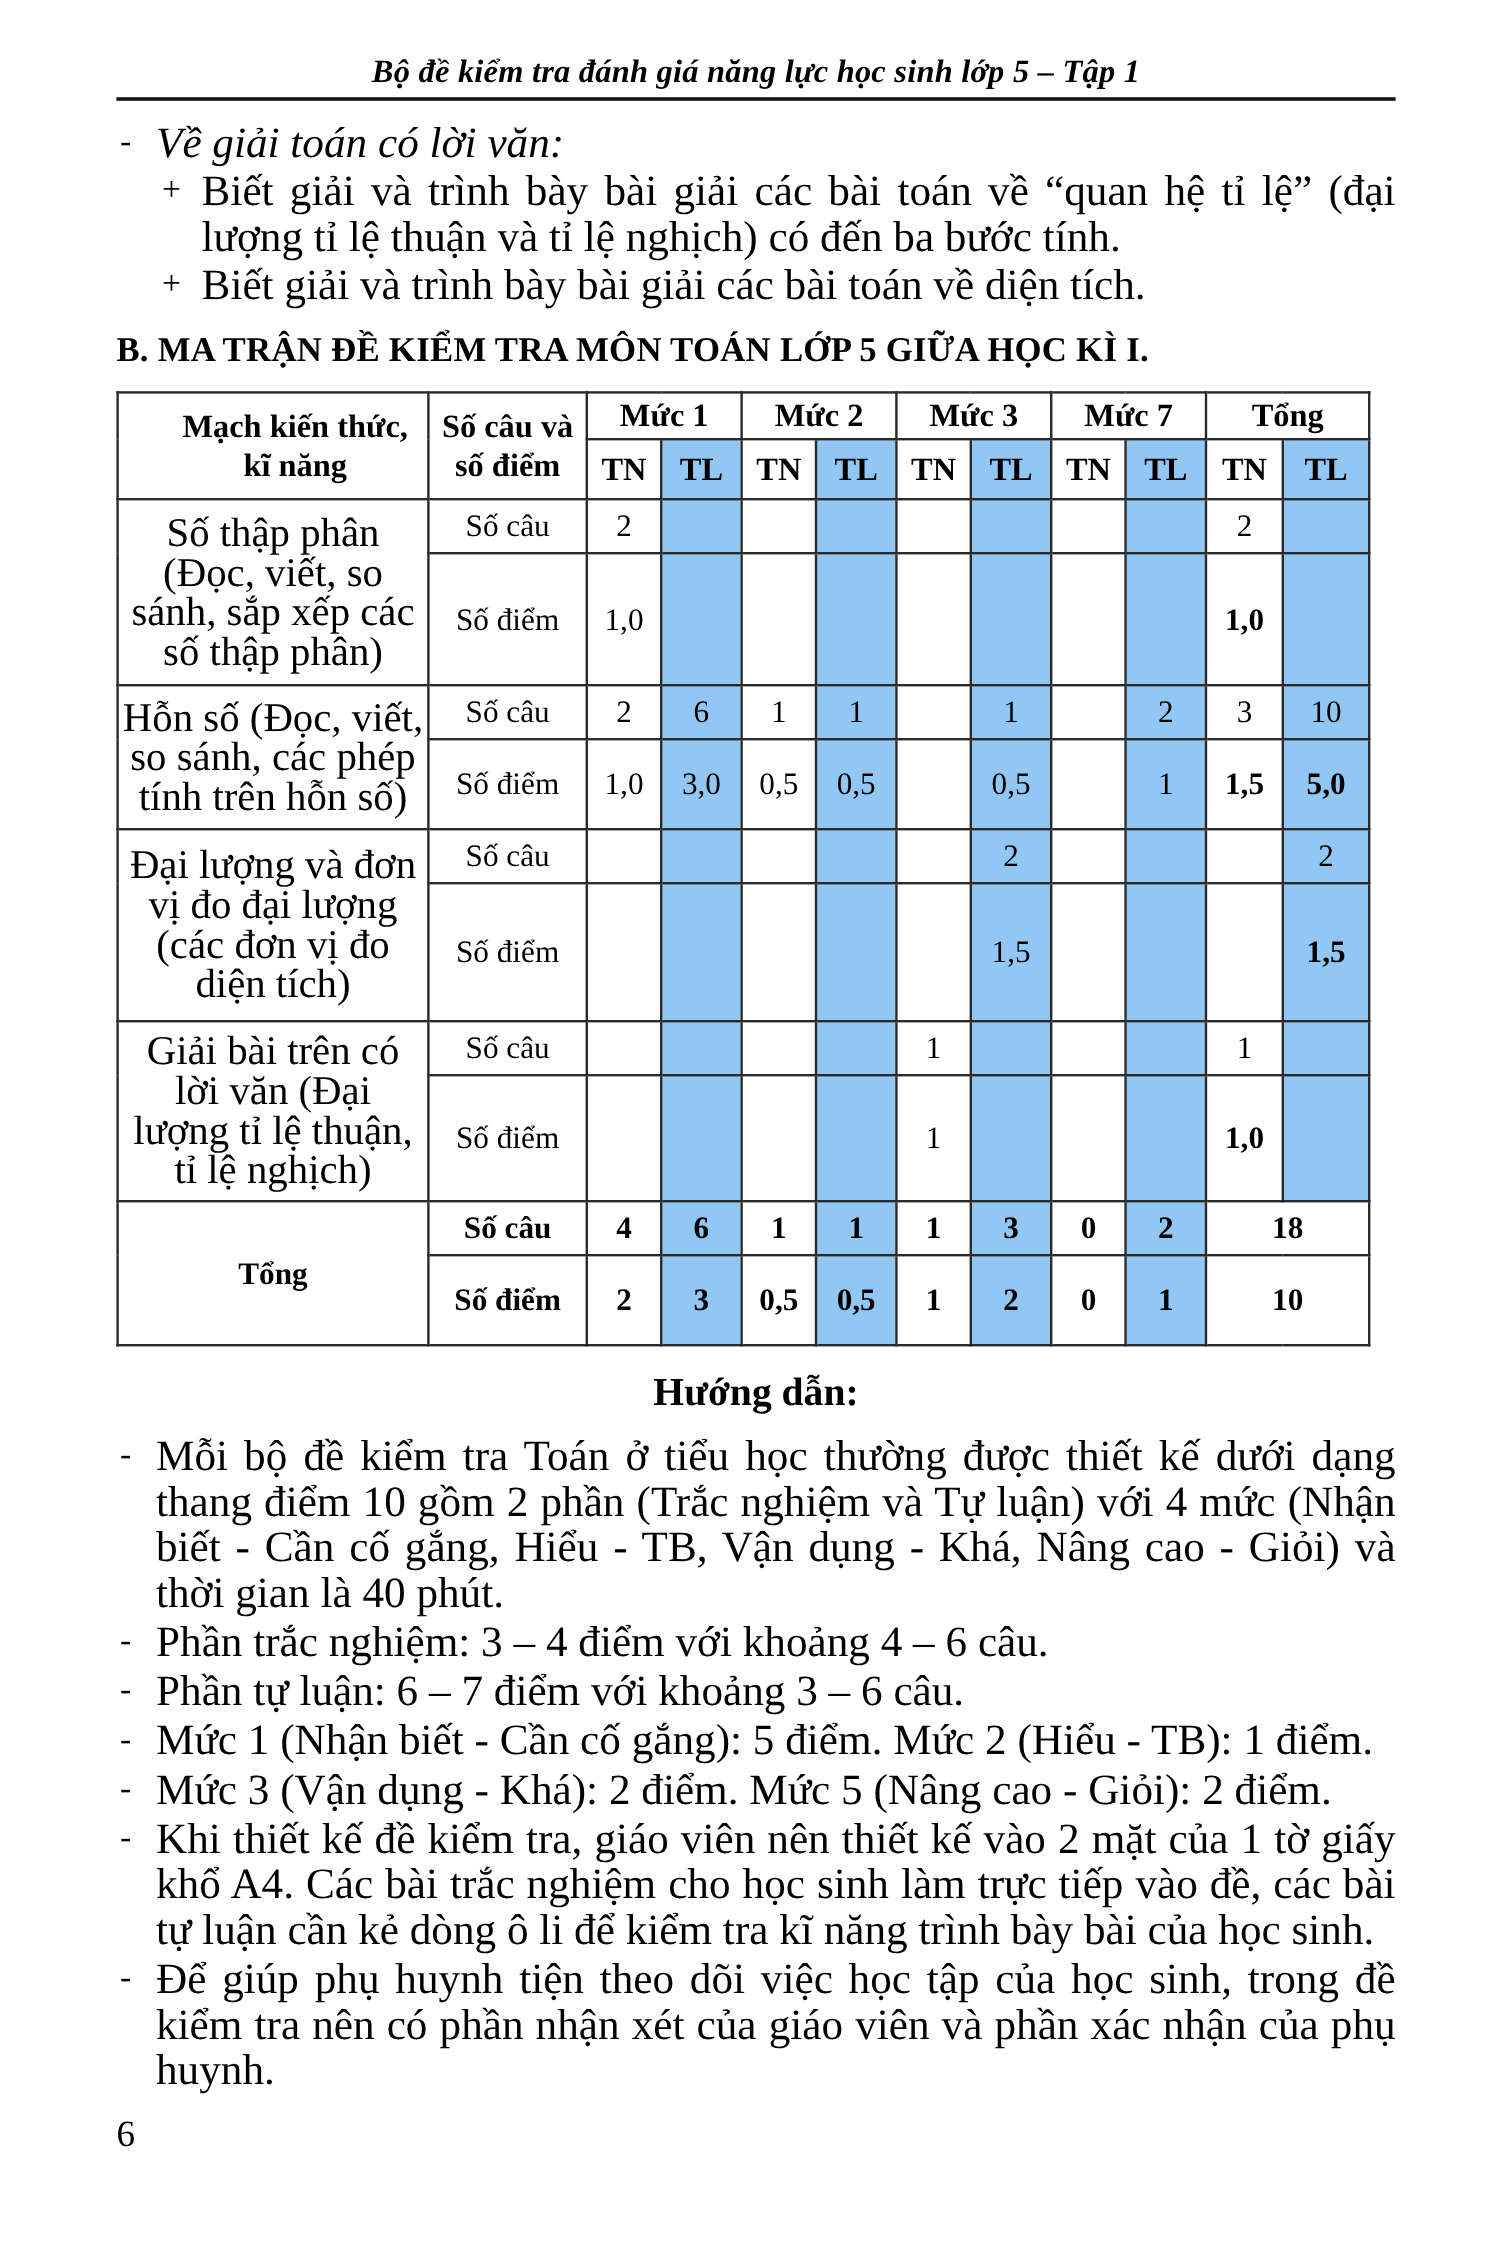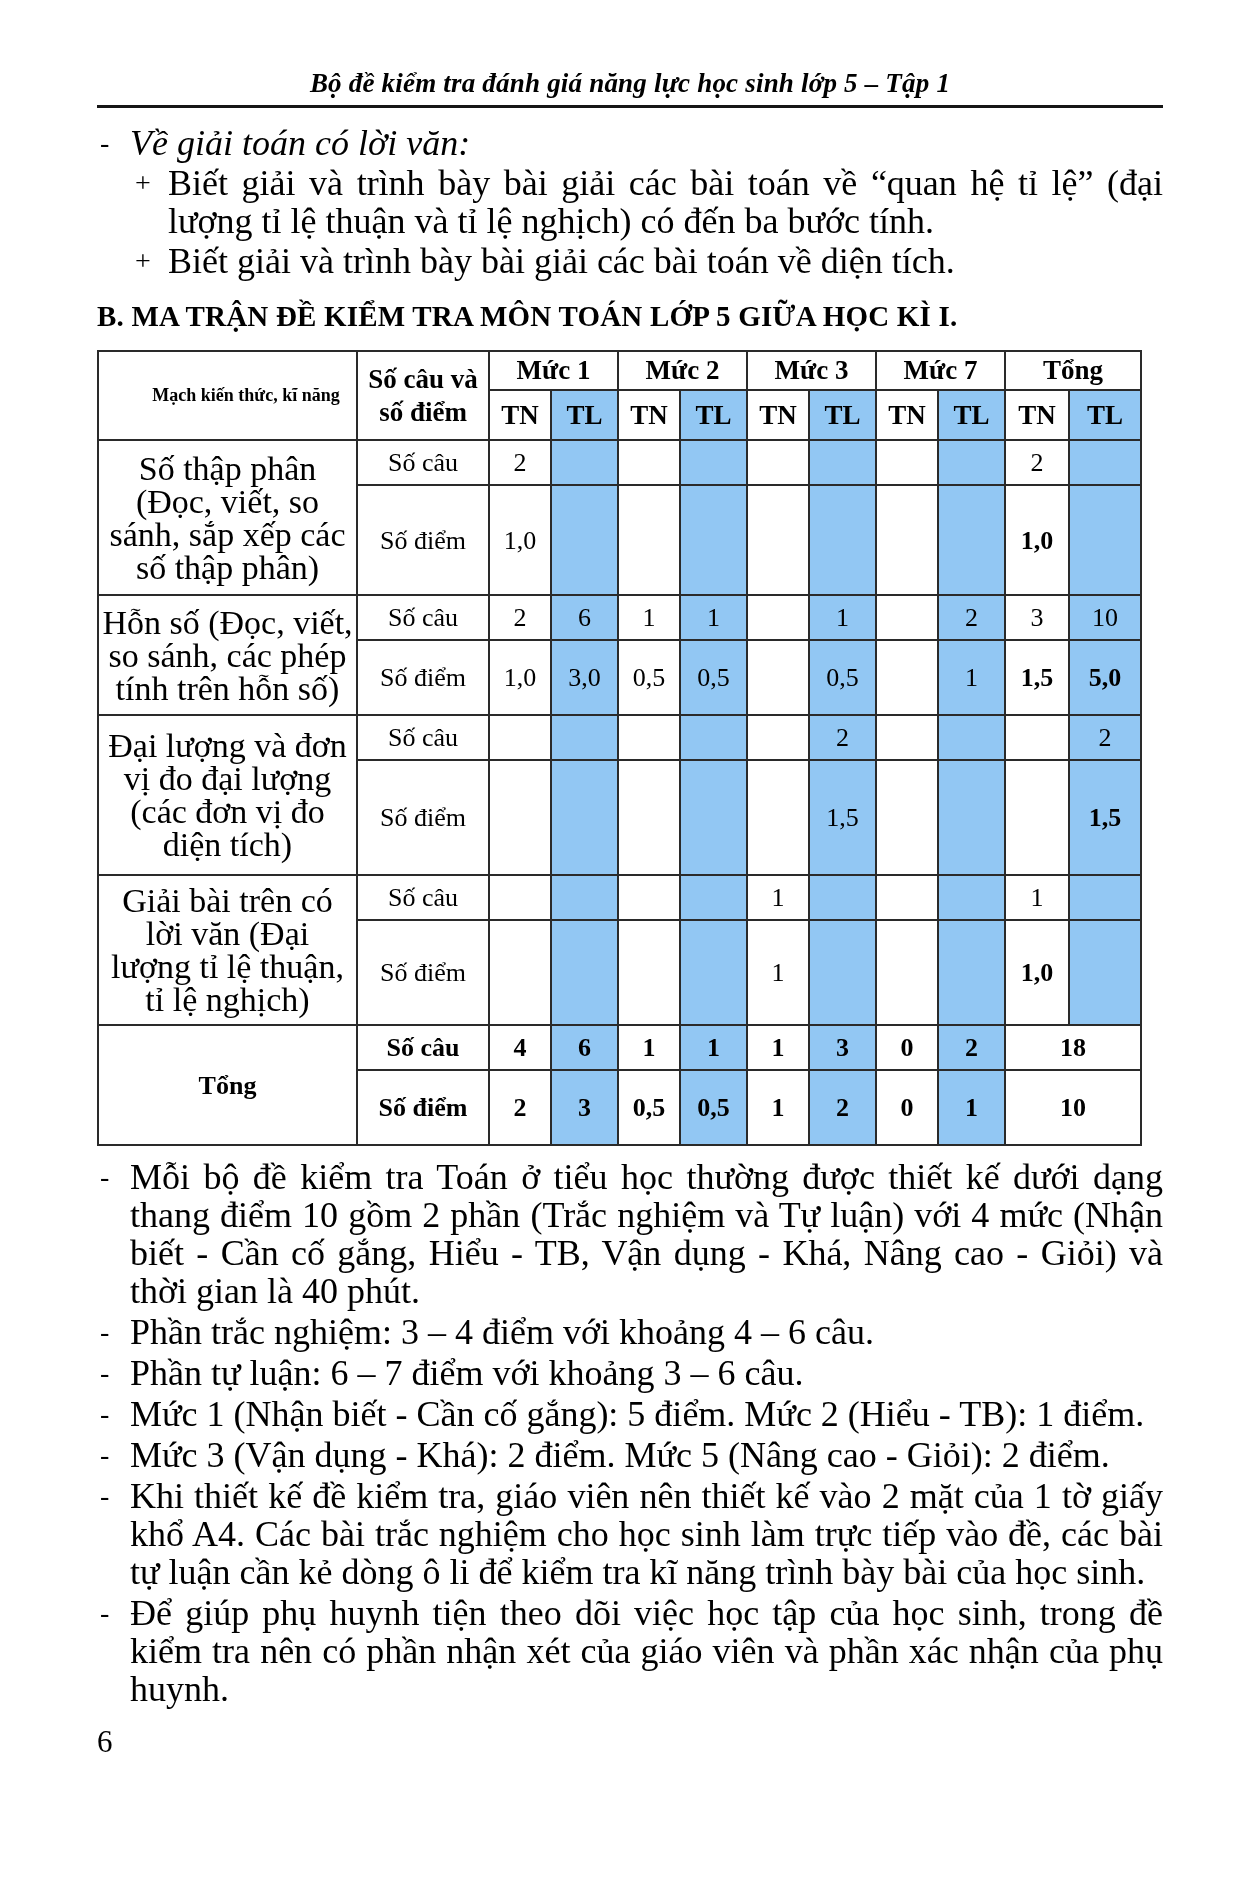--- a/index.html
+++ b/index.html
@@ -6,21 +6,21 @@
   * { margin:0; padding:0; box-sizing:border-box; }
   html,body { background:#ffffff; }
   body {
     width:1260px; height:1890px; overflow:hidden; position:relative;
     font-family:"Liberation Serif", serif; color:#000;
   }
   .content { margin-left:97px; width:1066px; }
 
   
   .runhead {
-    padding-top:68px; text-align:center;
+    padding-top:44px; text-align:center;
     font-size:27px; font-weight:bold; font-style:italic;
     letter-spacing:0.2px;
   }
   .rule { border-bottom:3px solid #161616; margin-top:6px; }
 
   
   .li { display:flex; align-items:flex-start; }
   .li .marker { flex:none; font-size:28px; line-height:38px; }
   .li .txt { flex:1; font-size:36px; line-height:38px; text-align:justify; }
   .italic { font-style:italic; }
@@ -42,21 +42,21 @@
     width:1043px;
   }
   table.matrix td {
     border:2px solid #2a2a2a; text-align:center; vertical-align:middle;
     font-size:26px; line-height:33px; padding:2px 3px; overflow:hidden;
   }
   table.matrix .bold { font-weight:bold; }
   table.matrix td.tl { background:var(--tl); }
   table.matrix .hdrA td { height:38px; font-size:27px; }
   table.matrix .hdrB td { height:50px; font-size:27px; }
-  table.matrix td.corner { font-size:18px;padding-left:40px; }
+  table.matrix td.corner { font-size:27px;padding-left:40px; }
   table.matrix tr.rc td { height:45px; }
   table.matrix tr.rd1 td { height:110px; }
   table.matrix tr.rd2 td { height:75px; }
   table.matrix tr.rd3 td { height:115px; }
   table.matrix tr.rd4 td { height:105px; }
   table.matrix tr.rdt td { height:75px; }
   table.matrix td.topic { font-size:34px; line-height:33px; }
   table.matrix tr.diemrow td.tongv { font-weight:bold; }
   table.matrix tr.totrow td { font-weight:bold; }
 
@@ -268,20 +268,21 @@
       <td class="tl">0,5</td>
       <td>1</td>
       <td class="tl">2</td>
       <td>0</td>
       <td class="tl">1</td>
       <td colspan="2">10</td>
     </tr>
   </tbody>
     </table>
 
+  <div class="guide-title">Hướng dẫn:</div>
 
   <div class="guide">
     <div class="li">
       <span class="marker">-</span>
       <div class="txt">Mỗi bộ đề kiểm tra Toán ở tiểu học thường được thiết kế dưới dạng thang điểm 10 gồm 2 phần (Trắc nghiệm và Tự luận) với 4 mức (Nhận biết - Cần cố gắng, Hiểu - TB, Vận dụng - Khá, Nâng cao - Giỏi) và thời gian là 40 phút.</div>
     </div>
     <div class="li">
       <span class="marker">-</span>
       <div class="txt">Phần trắc nghiệm: 3 – 4 điểm với khoảng 4 – 6 câu.</div>
     </div>

